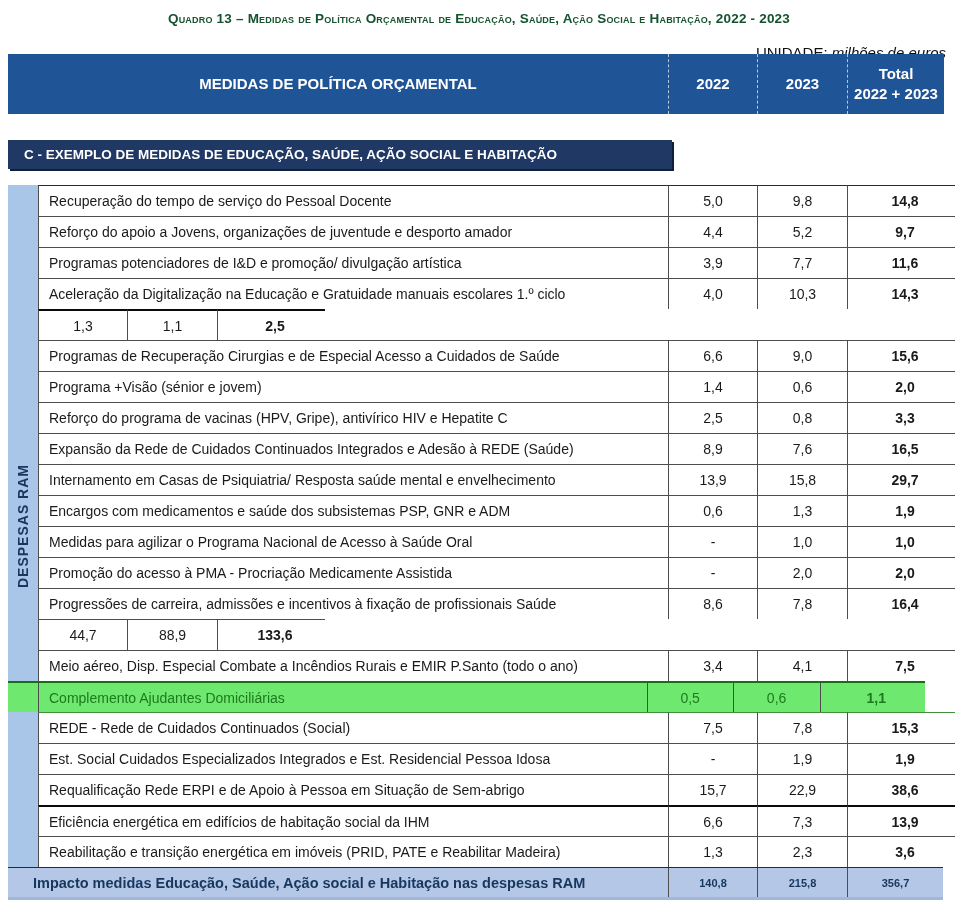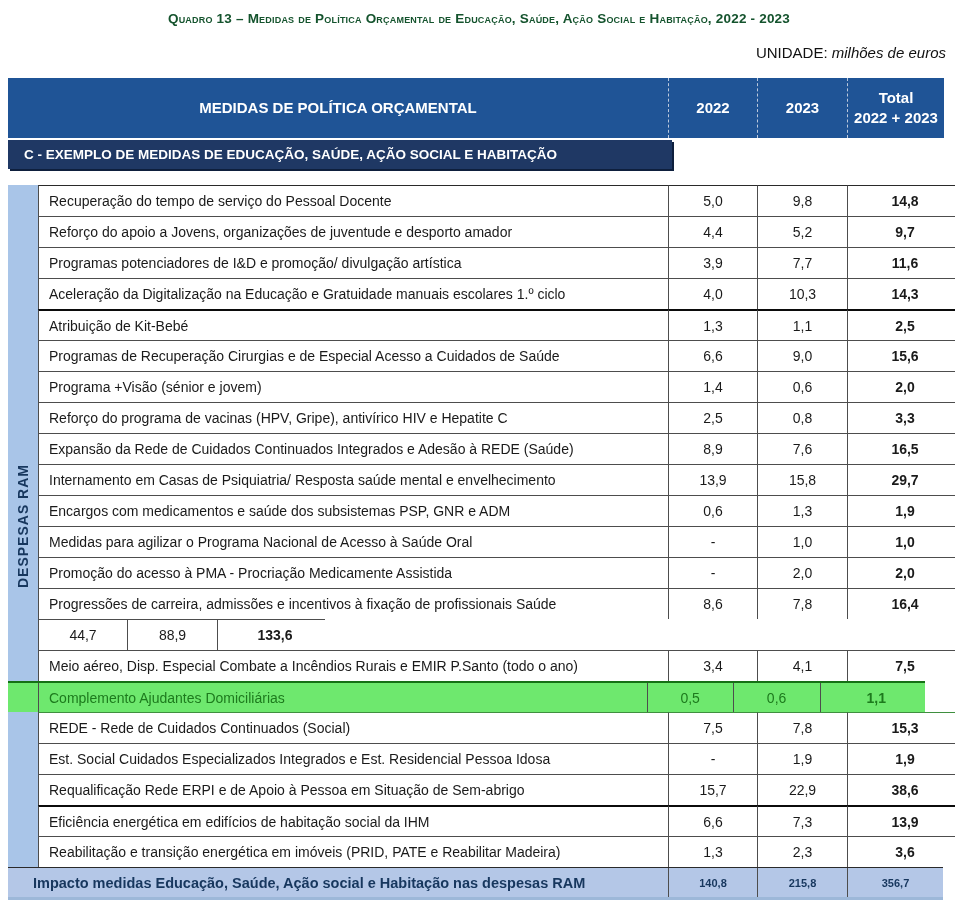--- a/index.html
+++ b/index.html
@@ -21,21 +21,21 @@
   .doc-title{
     position:absolute;top:11px;left:0;right:0;text-align:center;
     font-weight:bold;font-size:13.5px;letter-spacing:.2px;white-space:nowrap;
     font-variant:small-caps;color:#14532d;
   }
   .unit-line{position:absolute;top:44px;right:12px;font-size:15px;color:#111;}
   .unit-line .unit-value{font-style:italic;}
 
   
   .header-row{
-    position:absolute;left:8px;top:78px;width:936px;height:60px;
+    position:absolute;left:8px;top:54px;width:936px;height:60px;
     background:var(--header-blue);display:flex;color:#fff;box-sizing:border-box;
   }
   .header-row .h-cell{
     display:flex;flex-direction:column;align-items:center;justify-content:center;
     font-weight:bold;font-size:15px;box-sizing:border-box;line-height:1.35;
   }
   .h-measures{width:660px;}
   .h-2022{width:89px;border-left:1px dashed #bcc9dd;}
   .h-2023{width:90px;border-left:1px dashed #bcc9dd;}
   .h-total{width:97px;border-left:1px dashed #bcc9dd;}
@@ -139,21 +139,20 @@
   </div>
         <div class="row">
     <div class="row-spacer"></div>
     <div class="cell cell-label">Aceleração da Digitalização na Educação e Gratuidade manuais escolares 1.º ciclo</div>
     <div class="cell cell-val cell-v1">4,0</div>
     <div class="cell cell-val cell-v2">10,3</div>
     <div class="cell cell-val cell-v3">14,3</div>
   </div>
         <div class="row group-start">
     <div class="row-spacer"></div>
-    <div class="cell cell-label">Atribuição de Kit-Bebé</div>
     <div class="cell cell-val cell-v1">1,3</div>
     <div class="cell cell-val cell-v2">1,1</div>
     <div class="cell cell-val cell-v3">2,5</div>
   </div>
         <div class="row">
     <div class="row-spacer"></div>
     <div class="cell cell-label">Programas de Recuperação Cirurgias e de Especial Acesso a Cuidados de Saúde</div>
     <div class="cell cell-val cell-v1">6,6</div>
     <div class="cell cell-val cell-v2">9,0</div>
     <div class="cell cell-val cell-v3">15,6</div>

